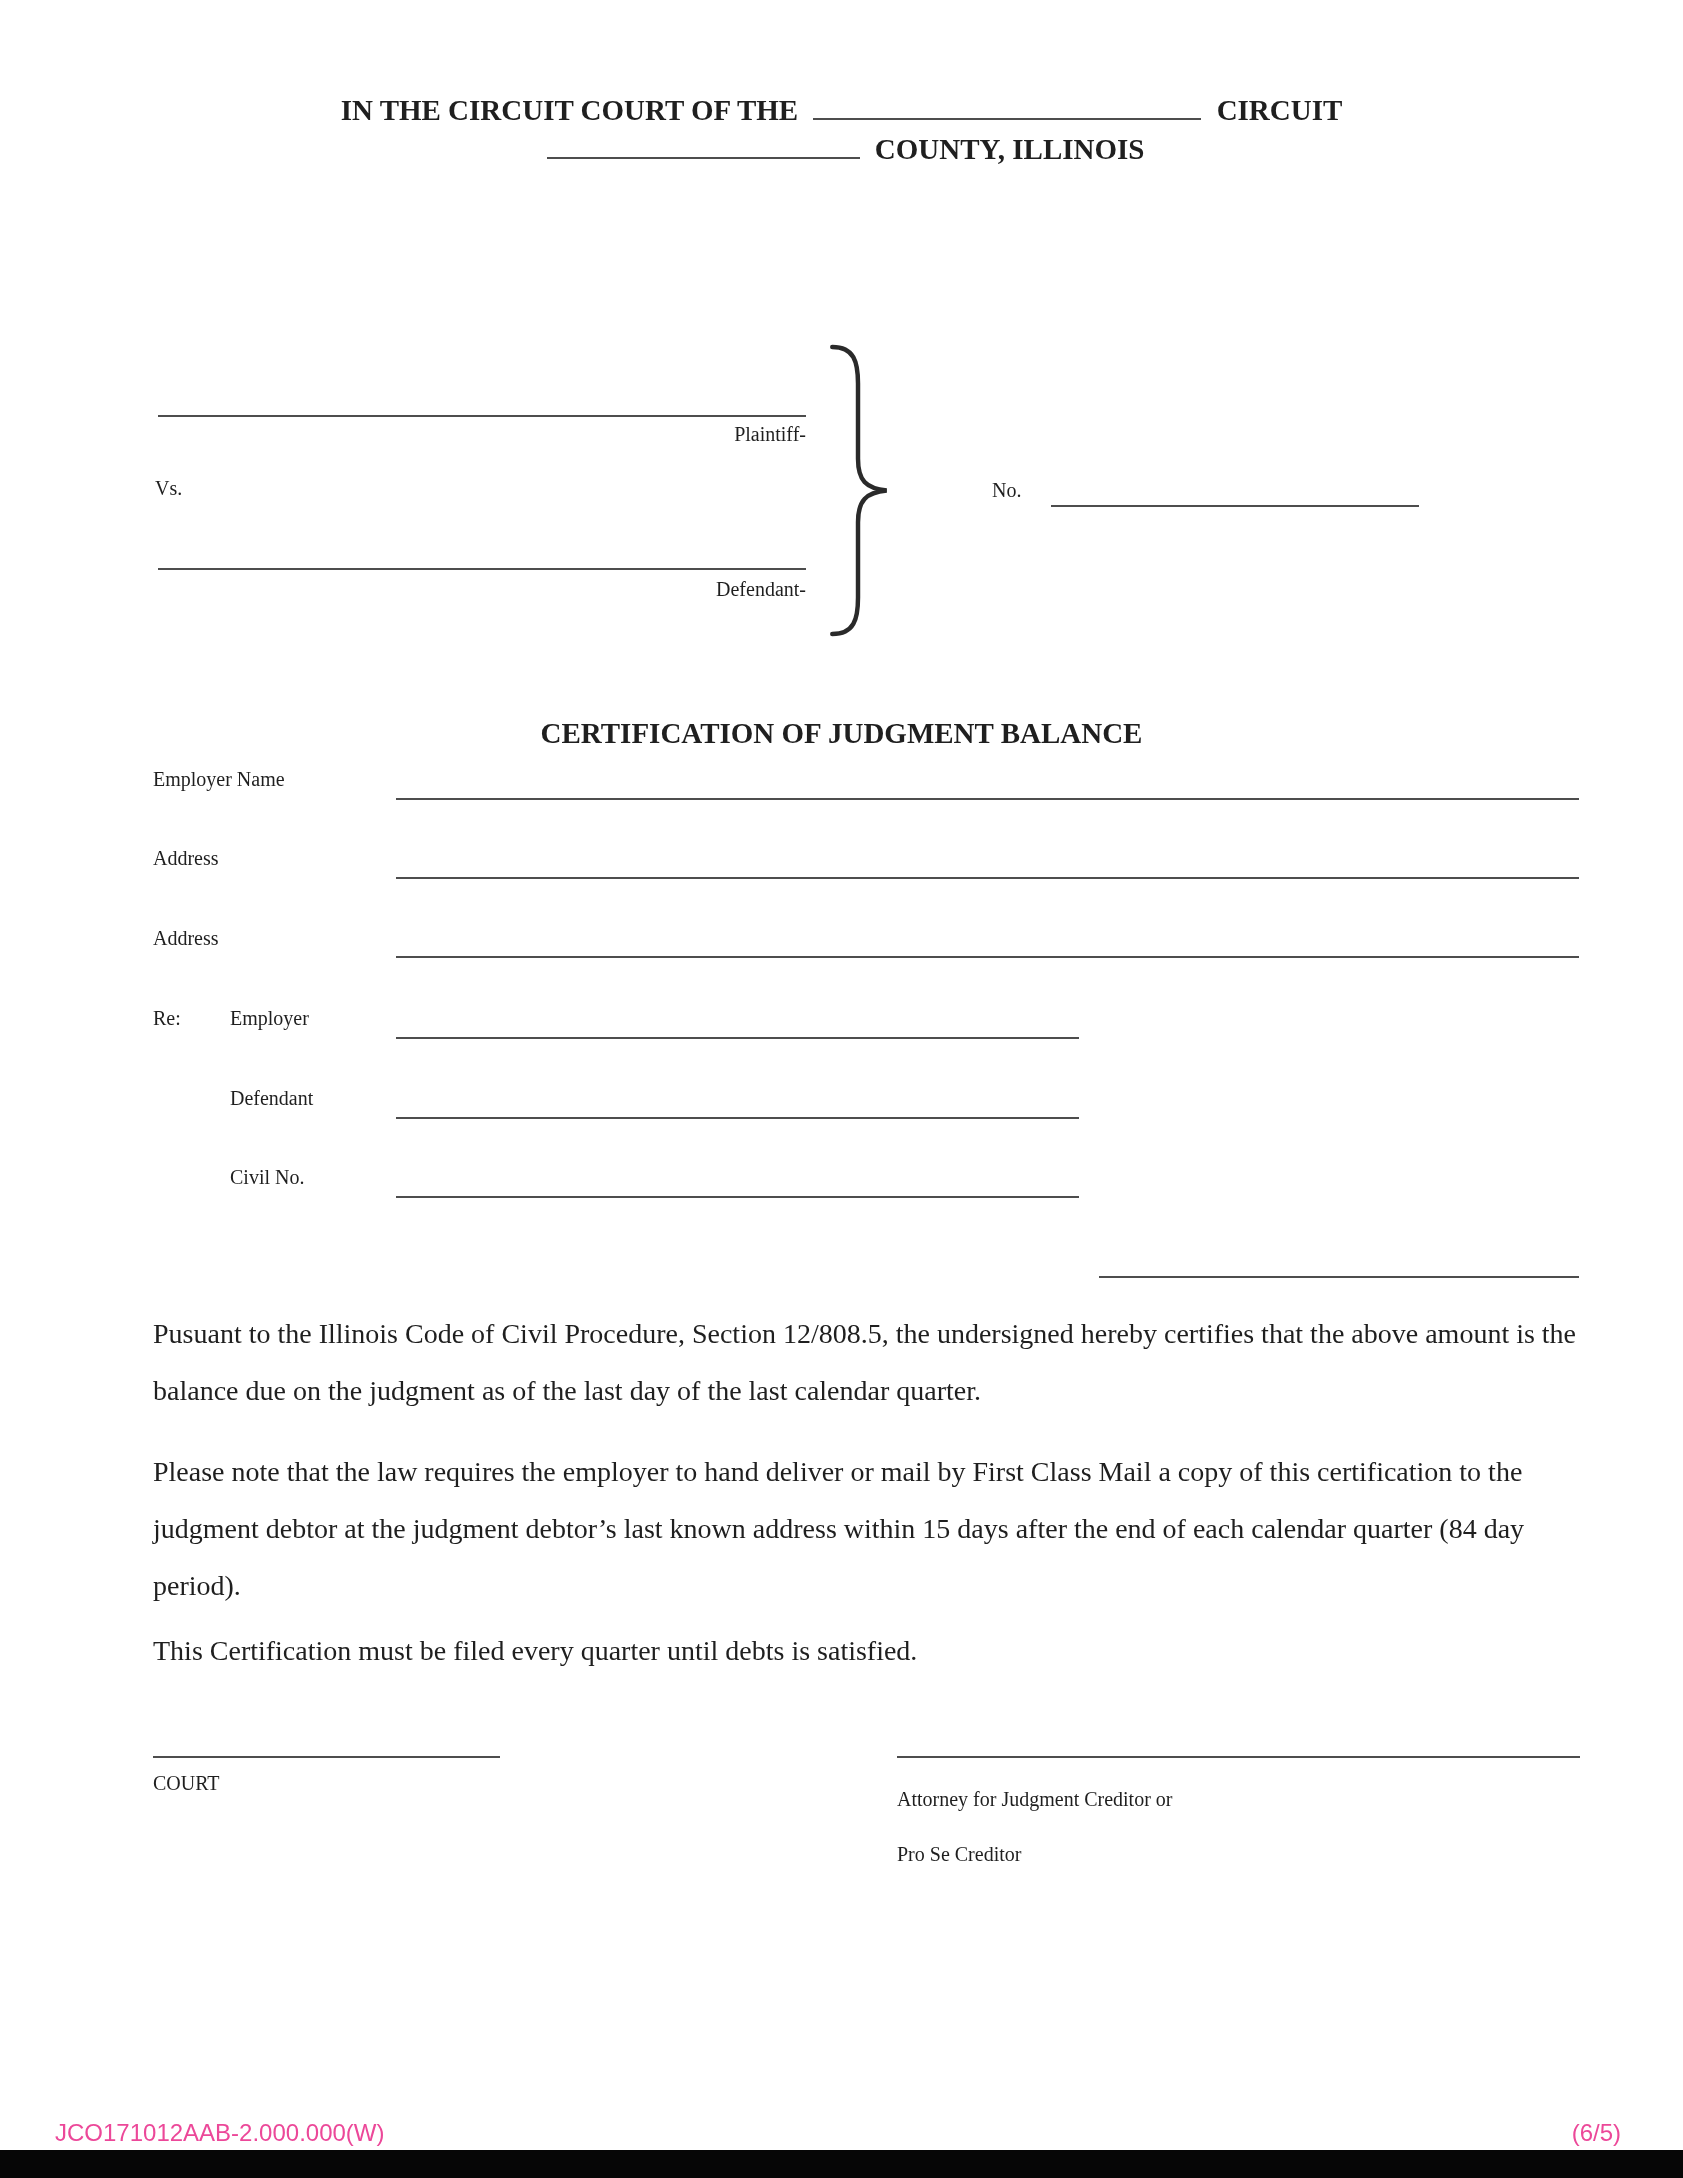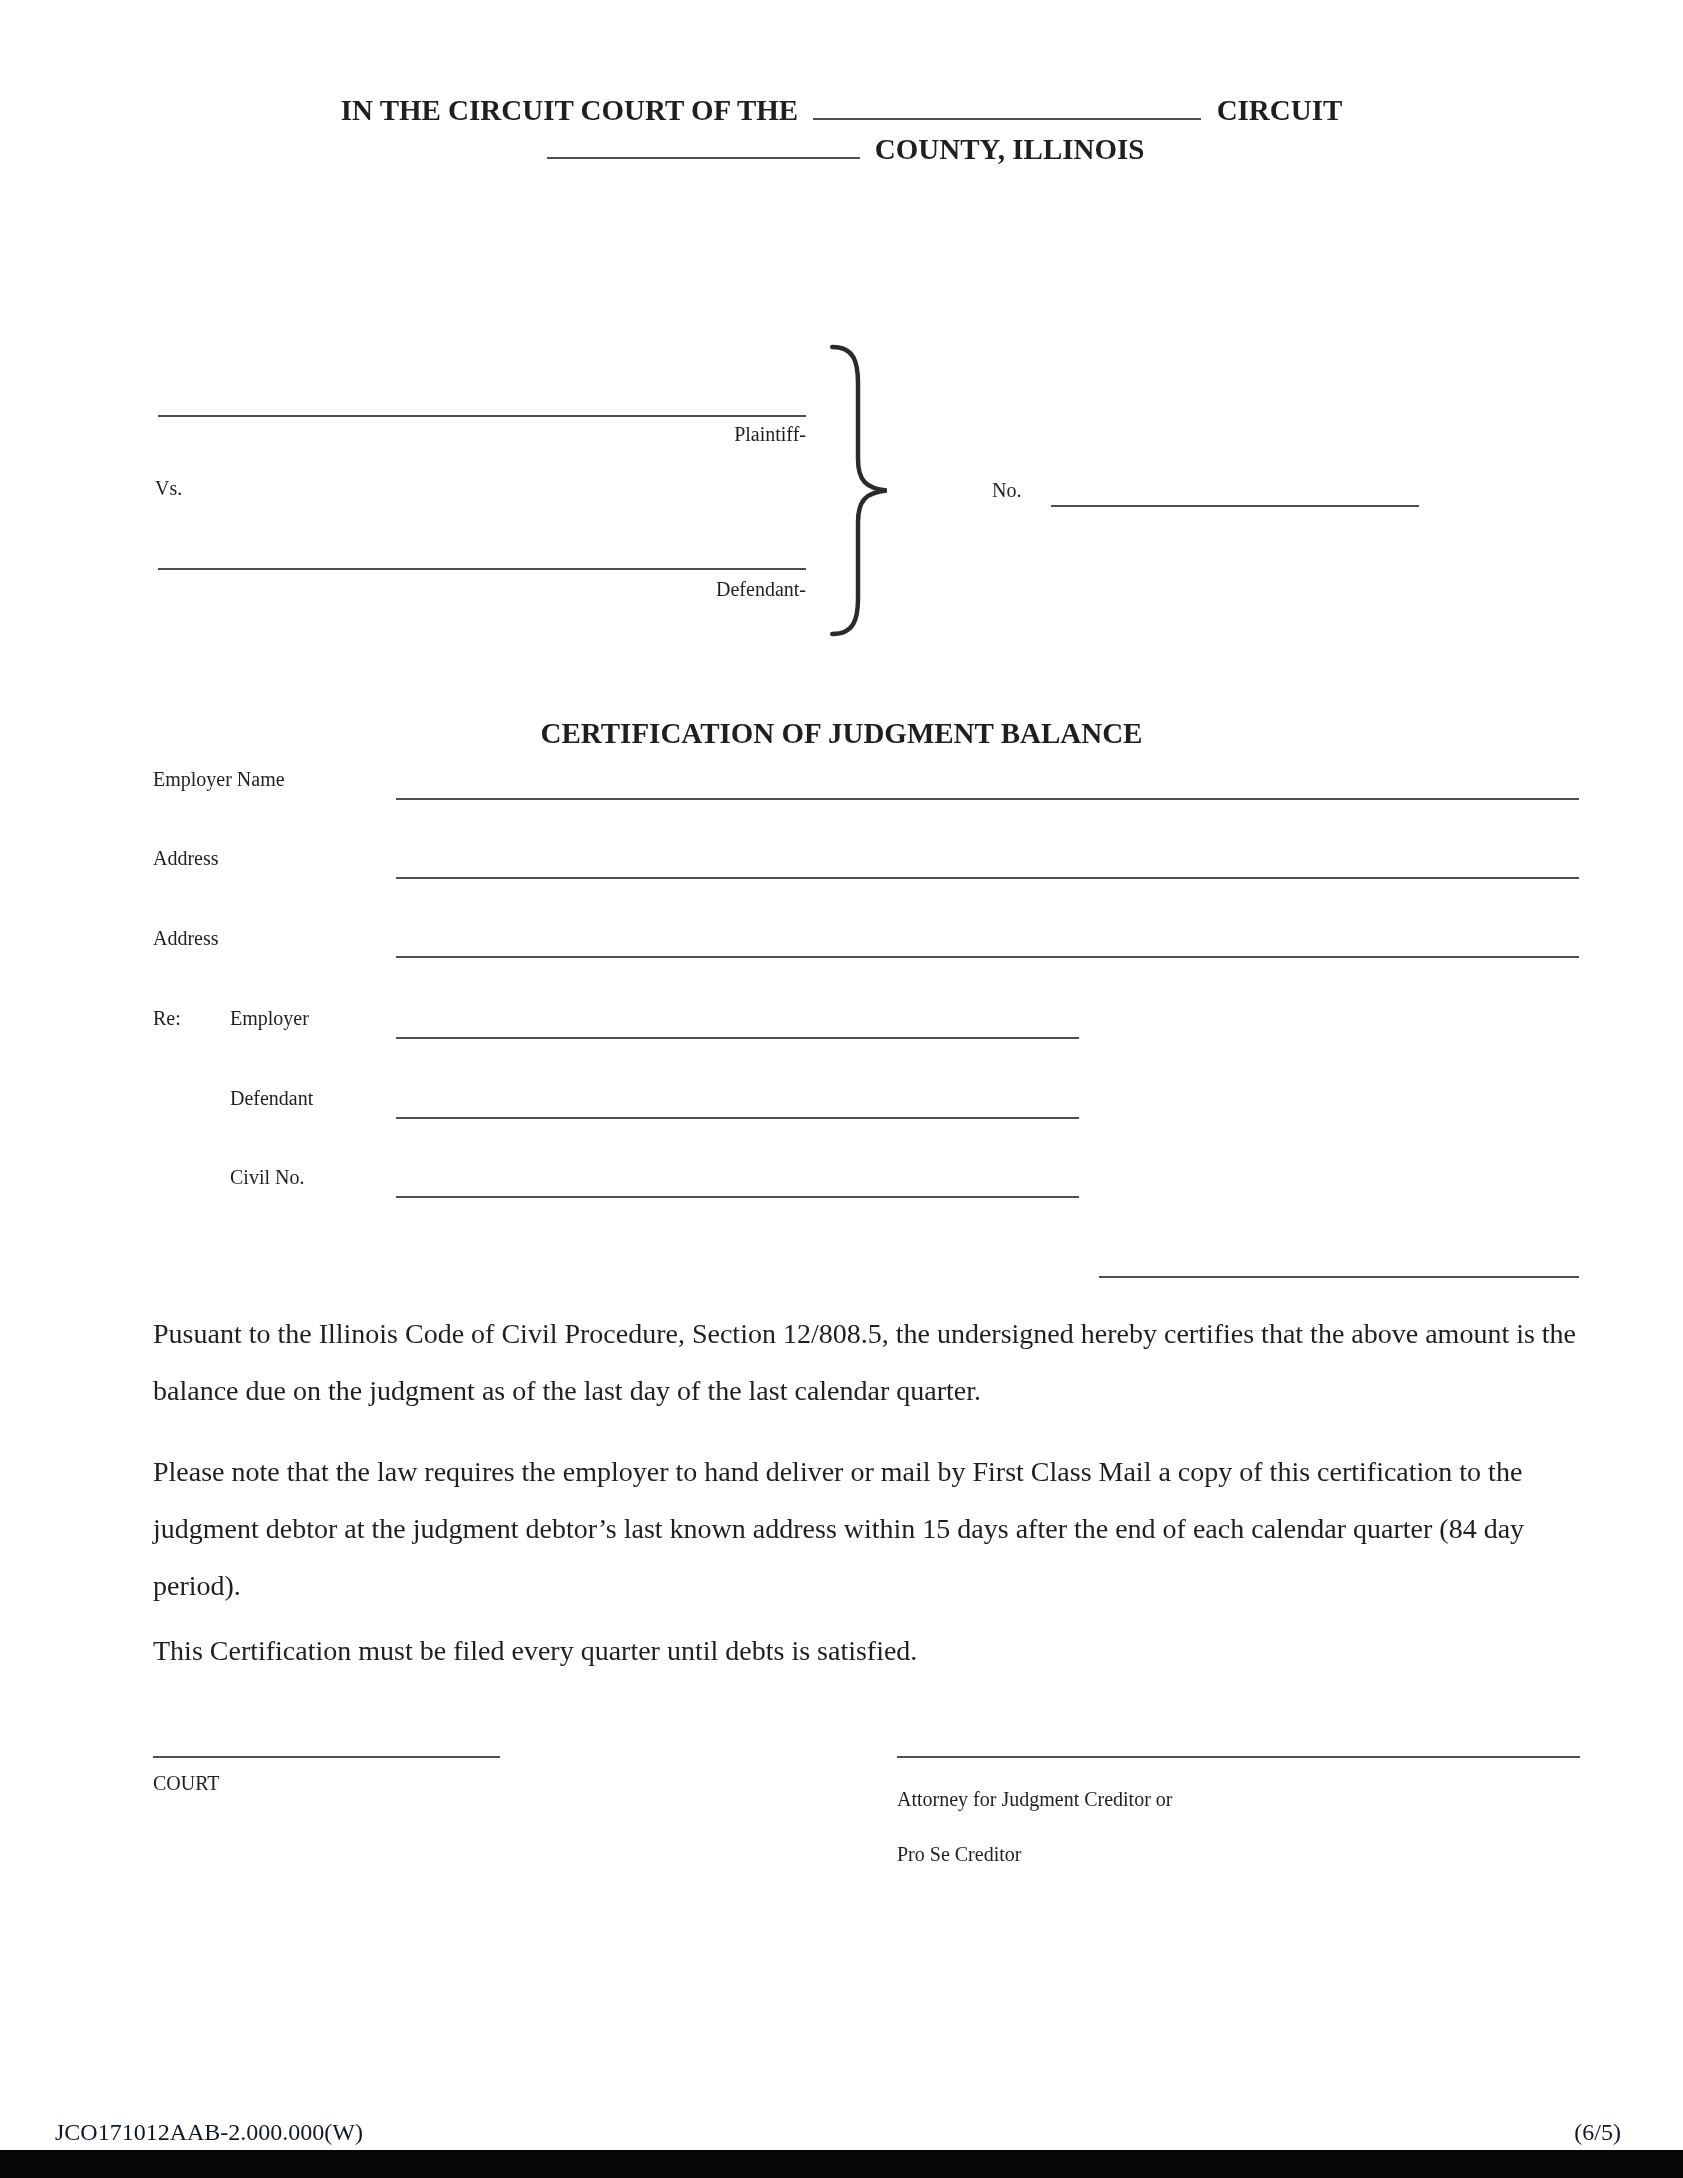--- a/index.html
+++ b/index.html
@@ -39,23 +39,23 @@
   .para {
     position: absolute;
     left: 153px;
     width: 1431px;
     font-size: 28px;
     line-height: 57px;
   }
   .footer-text {
     position: absolute;
     top: 2119px;
-    font-family: Liberation Serif, serif;
+    font-family: Liberation Sans, sans-serif;
     font-size: 24px;
-    color: #0f172a;
+    color: #ec4899;
   }
   .bottom-bar {
     position: absolute;
     left: 0;
     top: 2150px;
     width: 1683px;
     height: 28px;
     background: #060606;
   }
 </style>

